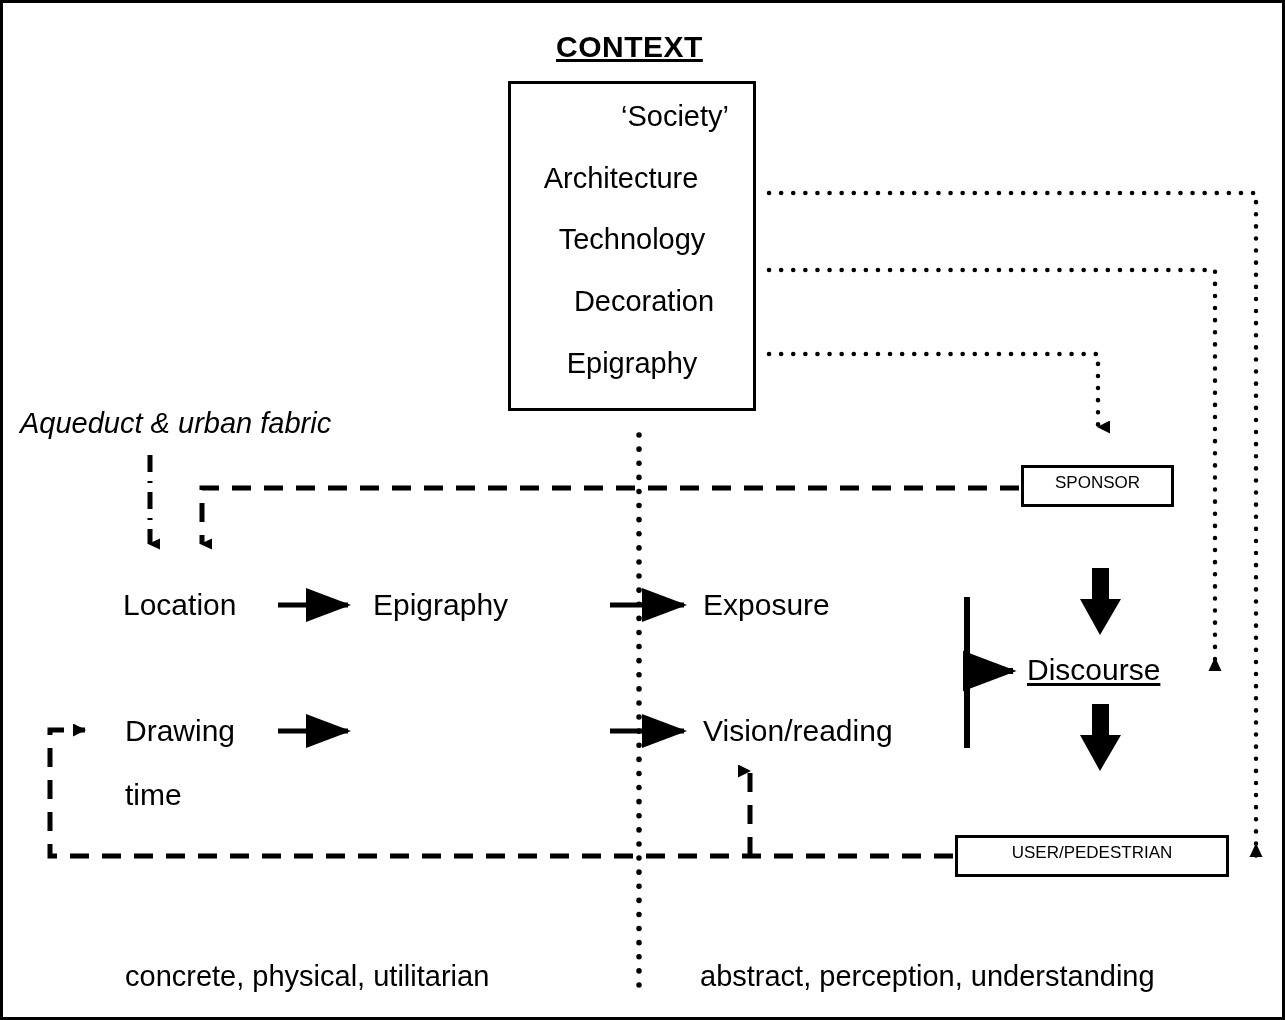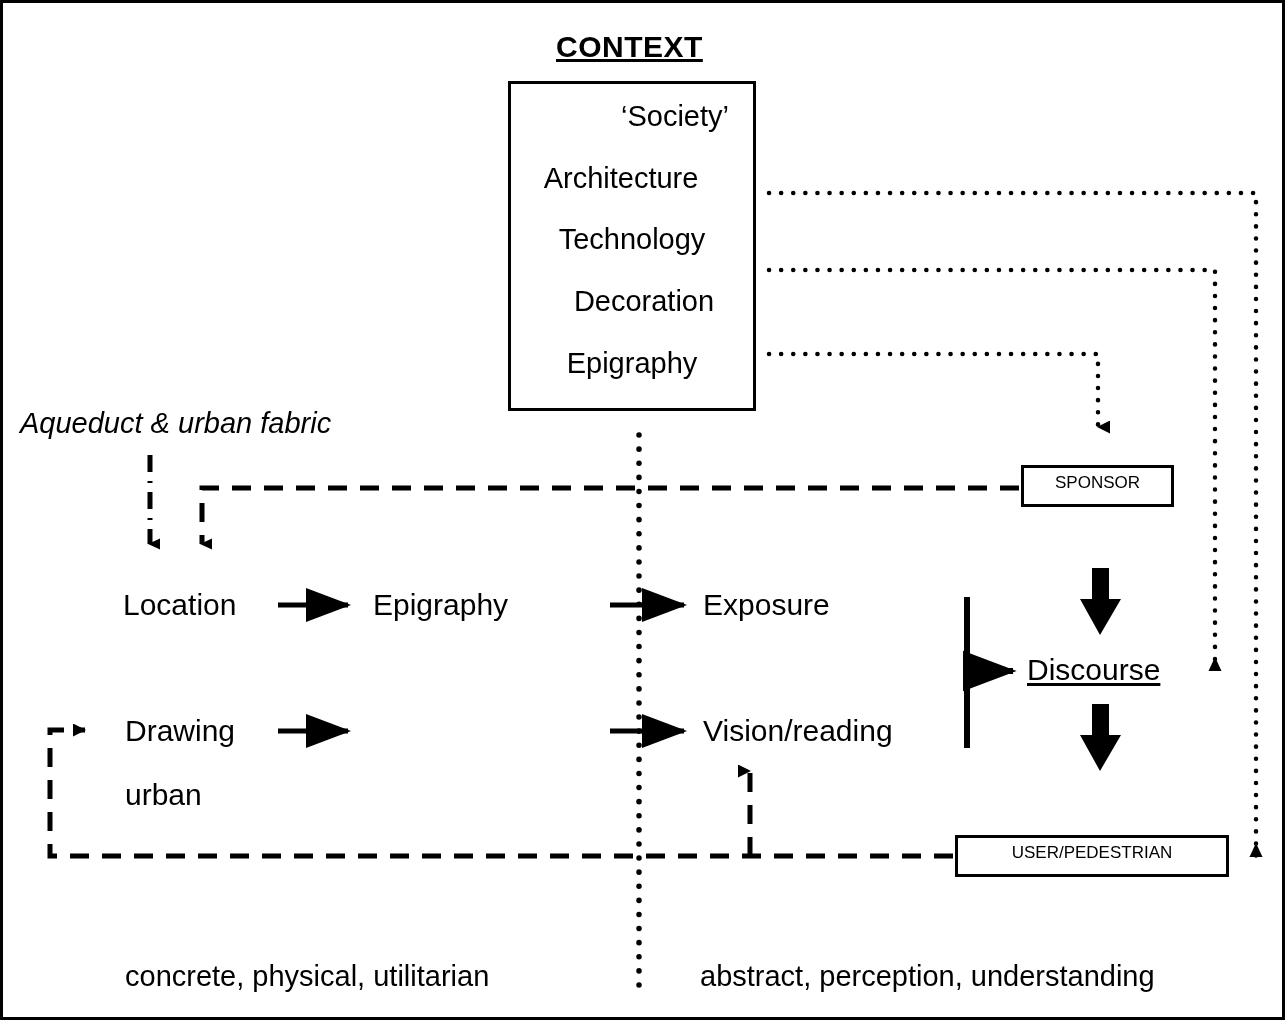--- a/index.html
+++ b/index.html
@@ -183,21 +183,21 @@
 
   <div class="lbl italic-lbl" style="left:17px; top:404px;">Aqueduct &amp; urban fabric</div>
 
   <div class="lbl flow-item" style="left:120px; top:585px;">Location</div>
   <div class="lbl flow-item" style="left:370px; top:585px;">Epigraphy</div>
   <div class="lbl flow-item" style="left:700px; top:585px;">Exposure</div>
 
   <div class="lbl flow-item" style="left:122px; top:711px;">Drawing</div>
   <div class="lbl flow-item" style="left:700px; top:711px;">Vision/reading</div>
 
-  <div class="lbl flow-item" style="left:122px; top:775px;">urban</div>
+  <div class="lbl flow-item" style="left:122px; top:775px;">time</div>
 
   <div class="rect-box sponsor-box"></div>
   <div class="lbl box-lbl" style="left:1018px; top:470px; width:153px;">SPONSOR</div>
 
   <div class="lbl discourse-lbl" style="left:1024px; top:650px;">Discourse</div>
 
   <div class="rect-box user-box"></div>
   <div class="lbl box-lbl" style="left:952px; top:840px; width:274px;">USER/PEDESTRIAN</div>
 
   <div class="lbl bottom-lbl" style="left:122px; top:957px;">concrete, physical, utilitarian</div>

